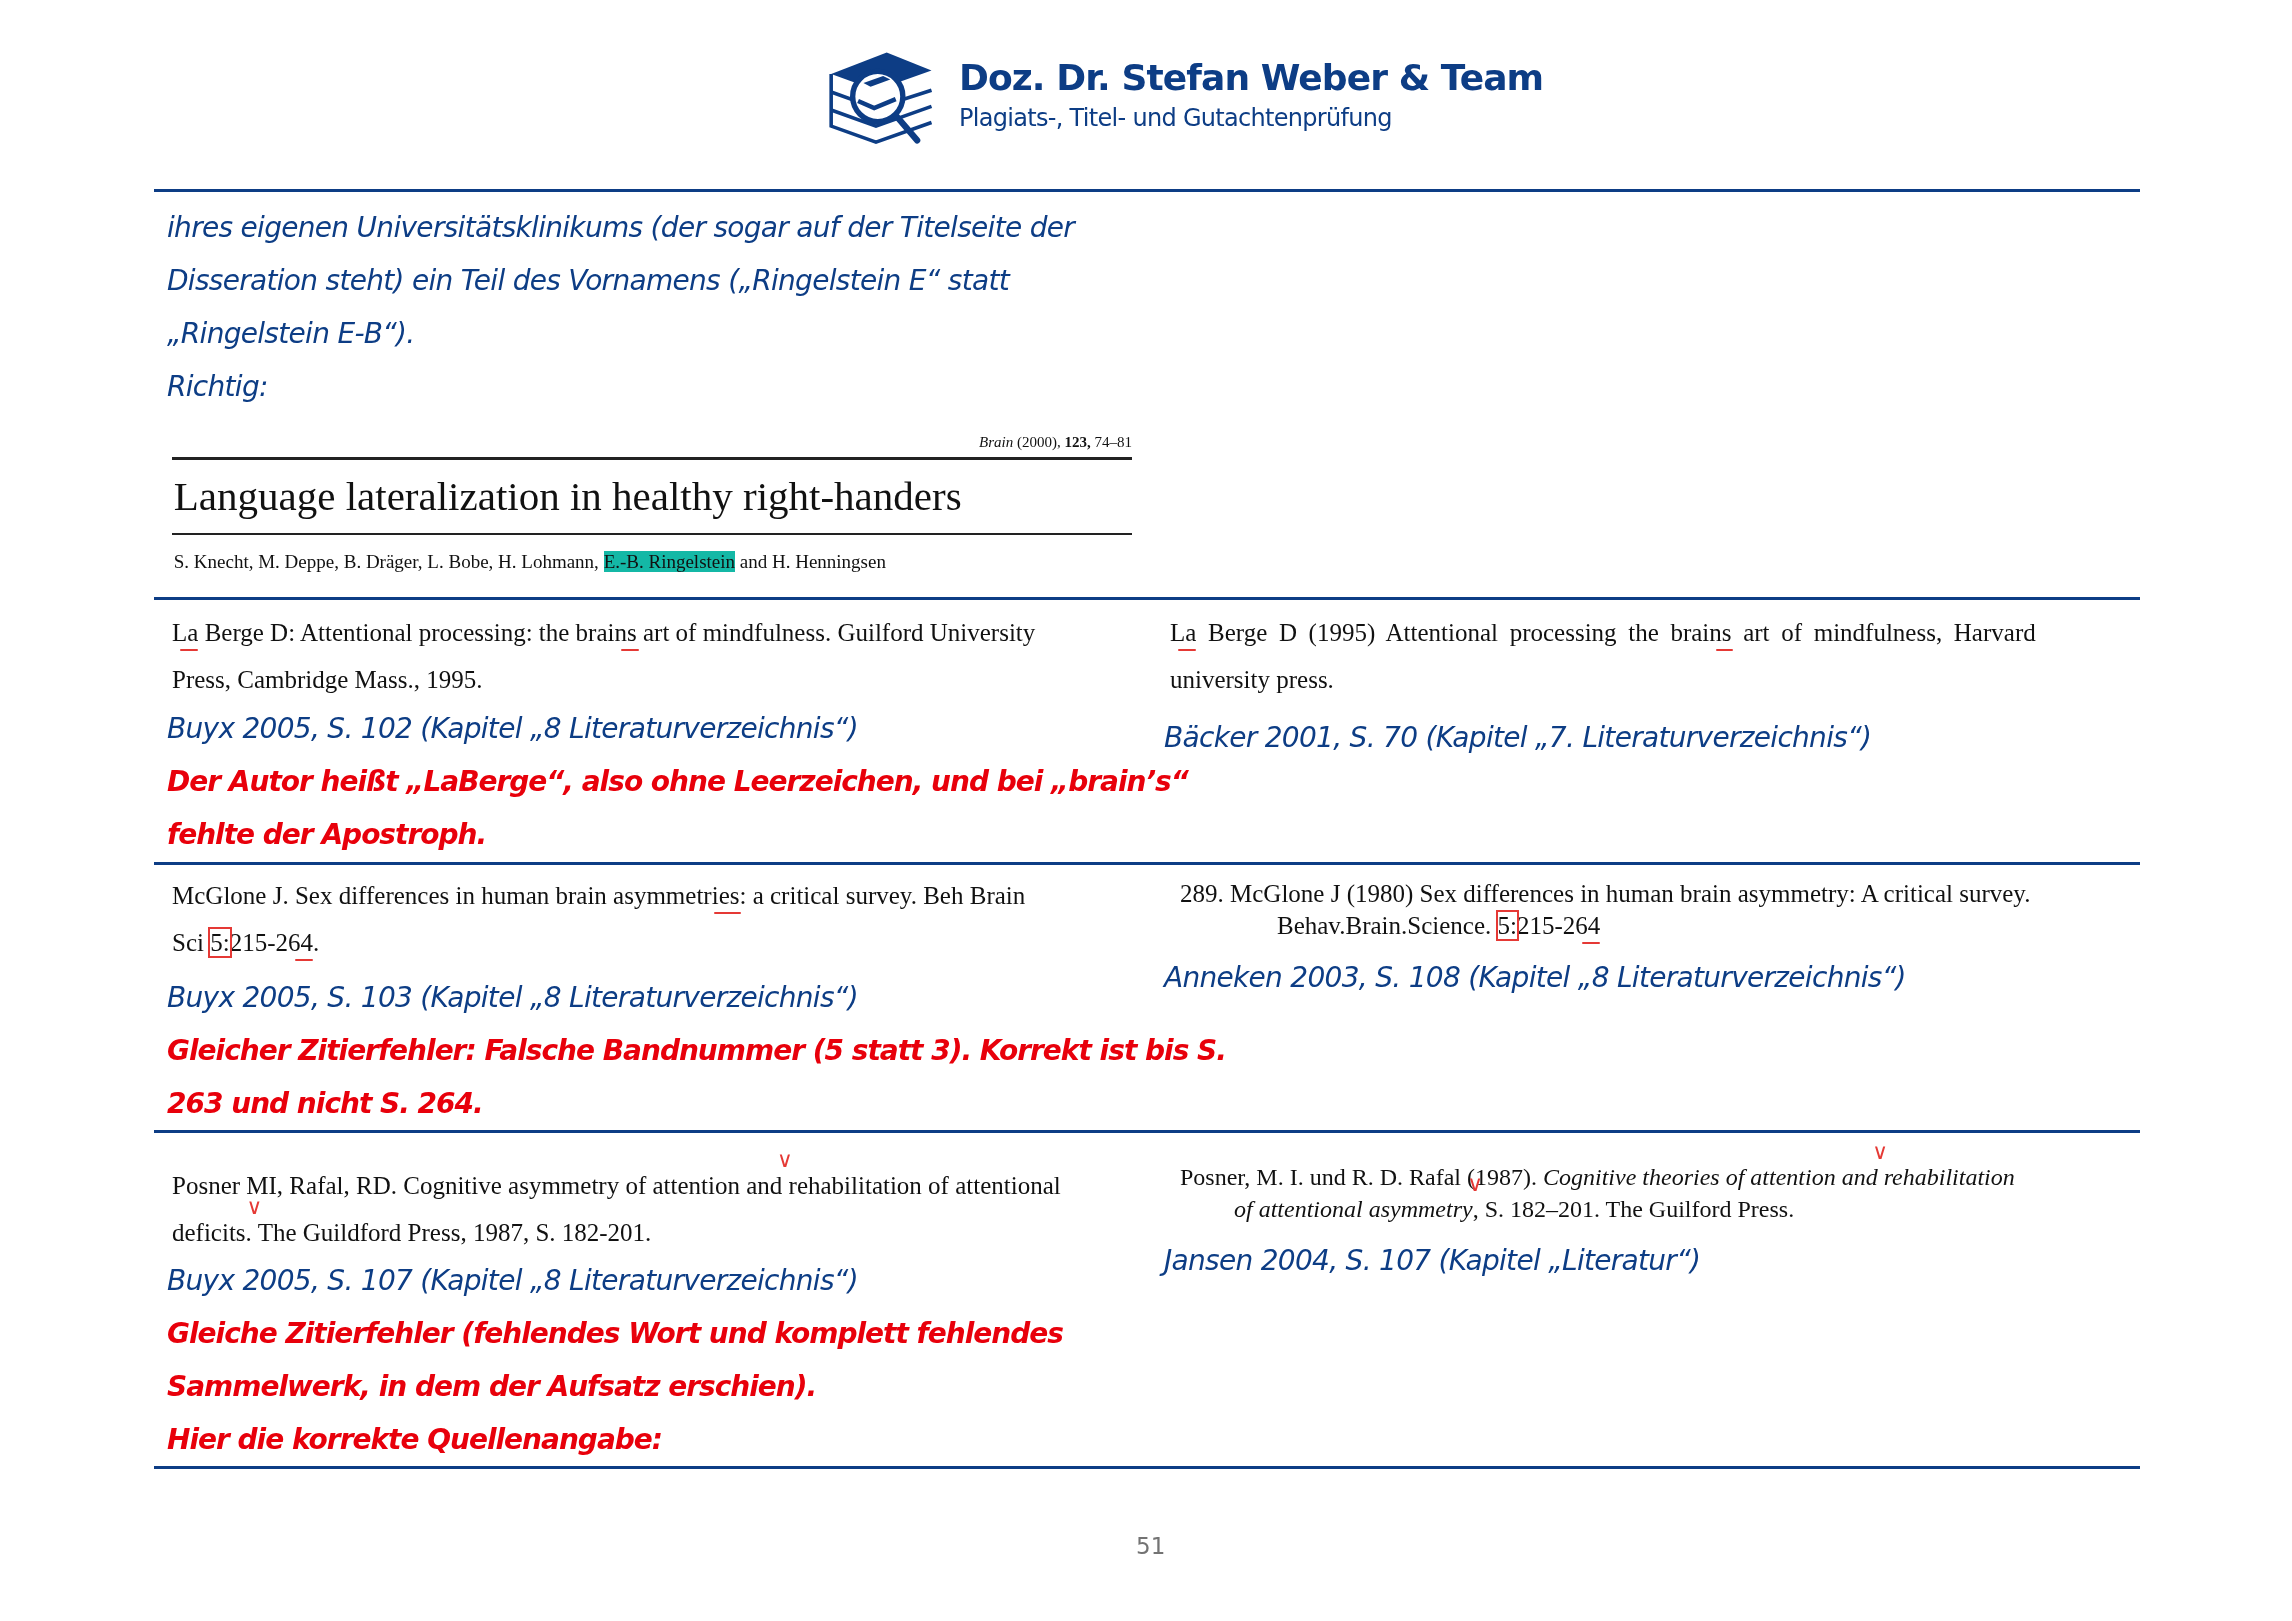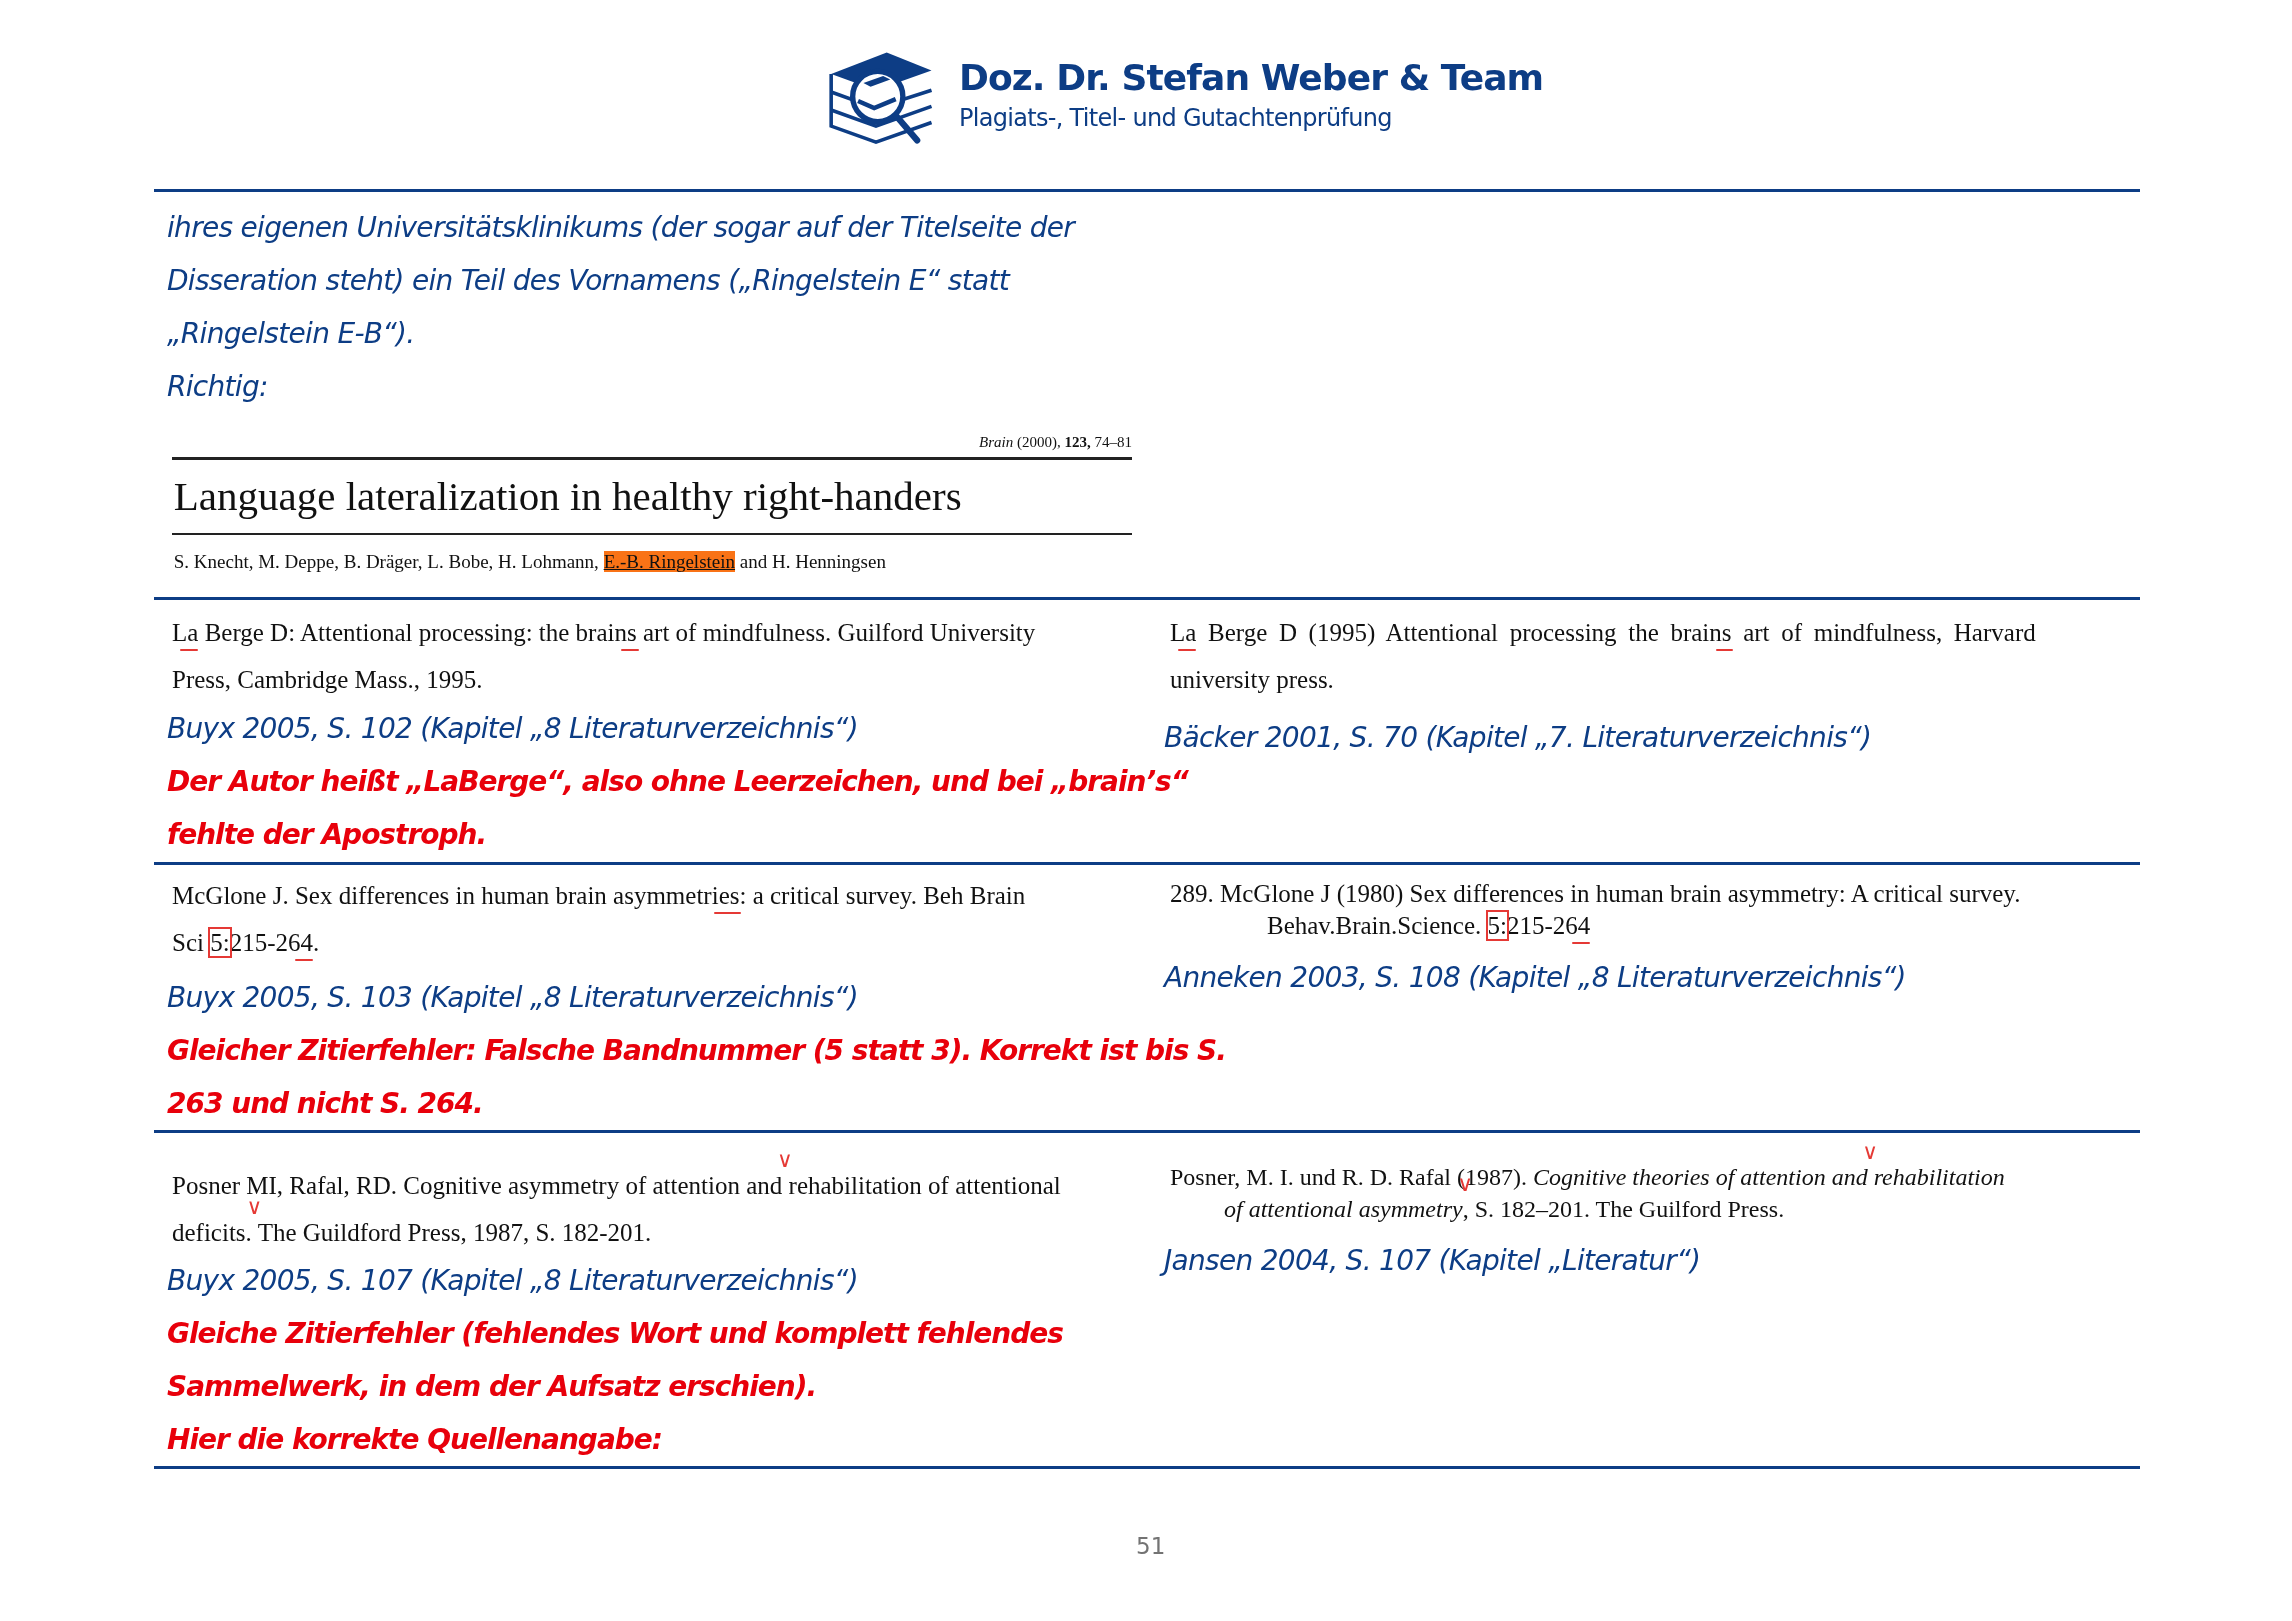--- a/index.html
+++ b/index.html
@@ -8,36 +8,36 @@
   .logo-icon { width: 112px; height: 99px; margin-right: 23px; }
   .brand { display: flex; flex-direction: column; }
   .brand-title { font-family: "DejaVu Sans", sans-serif; font-weight: bold; font-size: 36px; color: #0d3d85; letter-spacing: -0.9px; line-height: 43px; }
   .brand-sub { font-family: "DejaVu Sans", sans-serif; font-size: 24px; color: #0d3d85; letter-spacing: -0.7px; line-height: 38px; }
 
   .rule { position: absolute; left: 154px; width: 1986px; height: 2.7px; background: #0d3d85; }
 
   .blue-note { position: absolute; font-family: "DejaVu Sans", sans-serif; font-style: italic; font-size: 28px; color: #0d3d85; letter-spacing: -0.7px; line-height: 53px; white-space: nowrap; }
   .red-note { position: absolute; font-family: "DejaVu Sans", sans-serif; font-style: italic; font-weight: bold; font-size: 28px; color: #e8000b; letter-spacing: -1px; line-height: 53px; white-space: nowrap; }
   .cite { position: absolute; font-family: "Liberation Serif", serif; font-size: 25px; color: #111; white-space: nowrap; line-height: 47px; }
-  .cite-tight { line-height: 32px; }
+  .cite-tight { line-height: 32px; margin-left: 10px; }
   .lm { position: relative; }
   .ul::after { content: ""; position: absolute; left: 30%; right: -1.8px; bottom: -5.4px; height: 2.7px; background: #e53935; border-radius: 1.8px; }
   .ul-s::after { left: auto; right: 0; width: 18px; }
   .box { outline: 2.7px solid #e53935; outline-offset: 0.9px; }
   .caret { position: relative; }
   .caret::before { content: "\2228"; position: absolute; left: -5.4px; top: -23px; color: #e53935; font-family: "DejaVu Sans", sans-serif; font-size: 21.5px; line-height: 21.5px; }
   .it { font-style: italic; }
 
   
   .paper { position: absolute; left: 172px; top: 428px; width: 960px; }
   .paper-meta { text-align: right; font-family: "Liberation Serif", serif; font-size: 15px; color: #111; height: 29px; line-height: 29px; }
   .paper-rule { height: 2.7px; background: #222; }
   .paper-title { font-family: "Liberation Serif", serif; font-size: 41px; color: #111; line-height: 73px; padding-left: 1.8px; }
   .paper-authors { font-family: "Liberation Serif", serif; font-size: 19px; color: #111; line-height: 54px; padding-left: 1.8px; }
-  .hl { background: #f97316; text-decoration: underline; }
+  .hl { background: #14b8a6; }
 
   .page-num { position: absolute; left: 1136px; top: 1533px; font-family: "DejaVu Sans", sans-serif; font-size: 23px; color: #737373; }
 </style>
 </head>
 <body>
 
 <div class="header">
   <svg class="logo-icon" viewBox="0 0 125 110">
     <polygon points="8,30 70,6 120,26 58,48" fill="#0d3d85"></polygon>
     <path d="M8,30 L8,88 L58,106 L120,84" fill="none" stroke="#0d3d85" stroke-width="4"></path>

